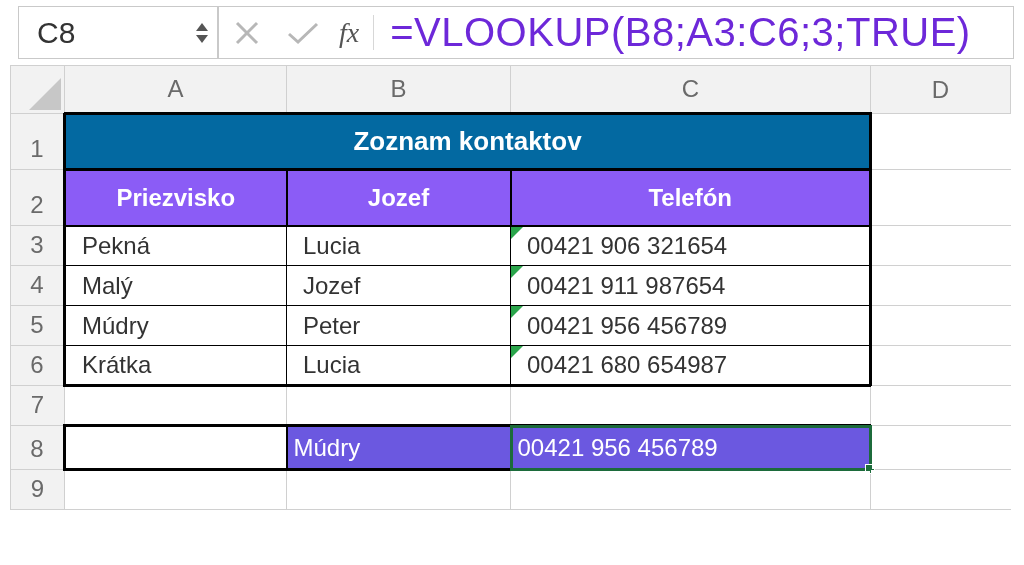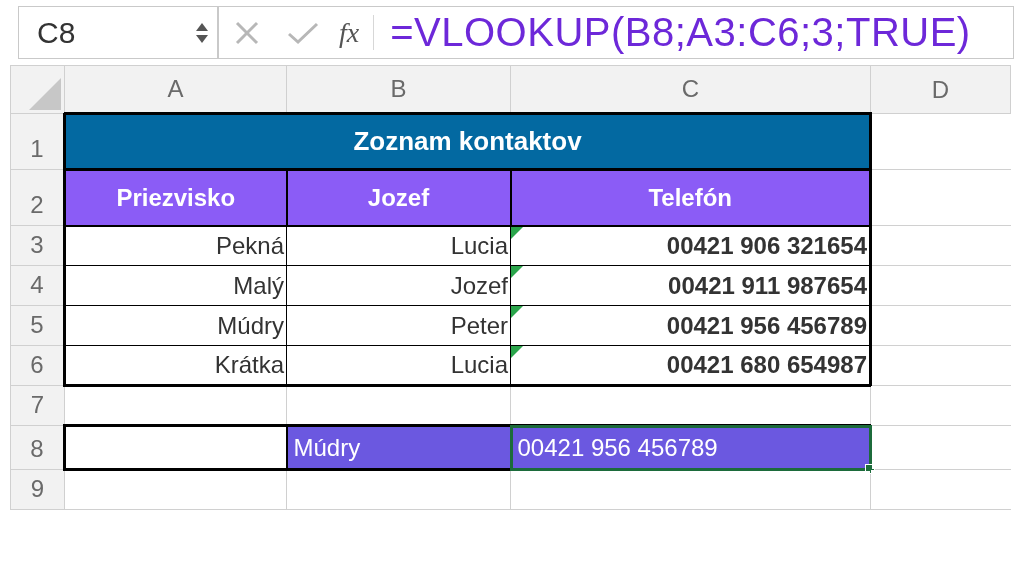--- a/index.html
+++ b/index.html
@@ -141,25 +141,24 @@
     height: 56px;
     border: 2px solid #000;
   }
   .hdr-row td.hdrcell.first { border-left: 3px solid #000; }
   .hdr-row td.hdrcell.last  { border-right: 3px solid #000; }
 
   .data td.cell {
     border: 1px solid #000;
     height: 40px;
     font-size: 24px;
-    padding: 2px 2px;
-    text-align: right;
+    padding: 2px 16px;
   }
   .data td.cell.first { border-left: 3px solid #000; }
-  .data td.cell.lastc { border-right: 3px solid #000; font-weight: bold; }
+  .data td.cell.lastc { border-right: 3px solid #000; }
   .data.lastr td.cell { border-bottom: 3px solid #000; }
 
   .green-tri::before {
     content: "";
     position: absolute;
     top: 0; left: 0;
     width: 0; height: 0;
     border-top: 12px solid #2aa54b;
     border-right: 12px solid transparent;
   }

